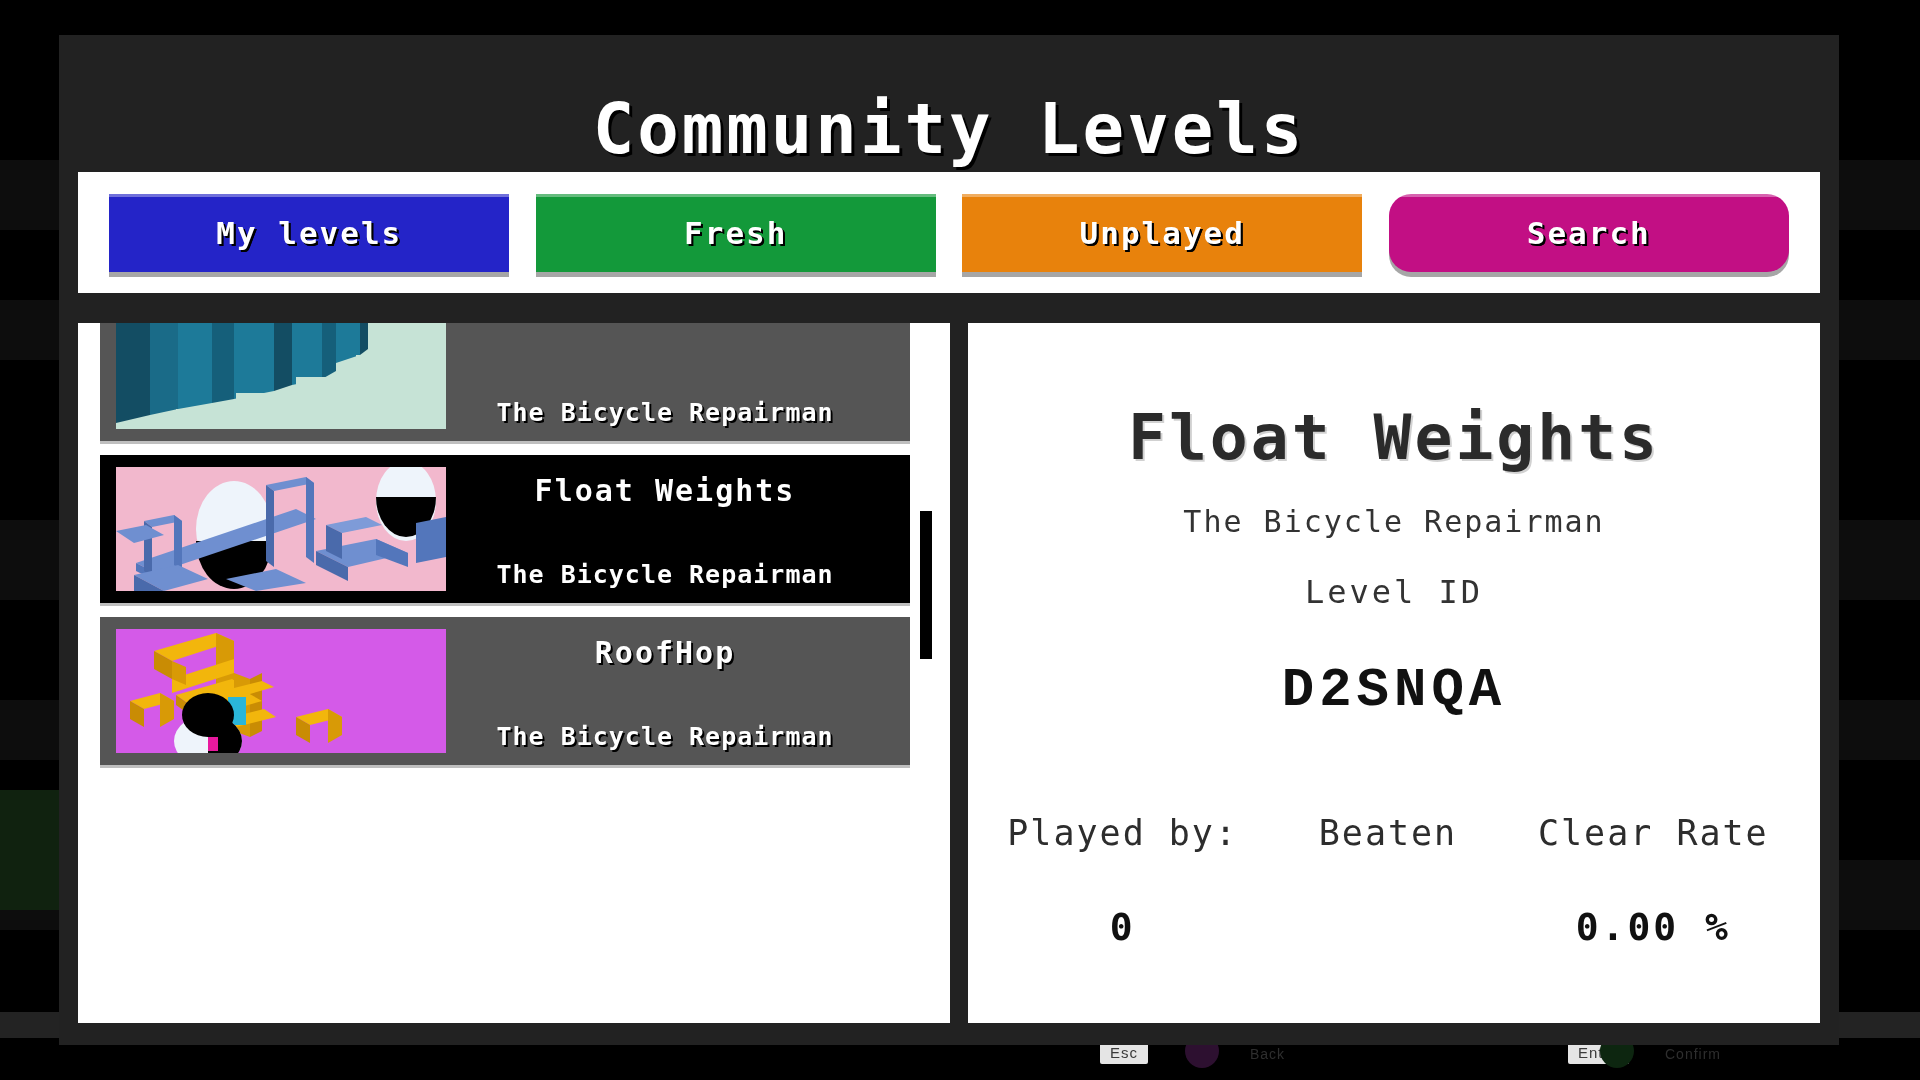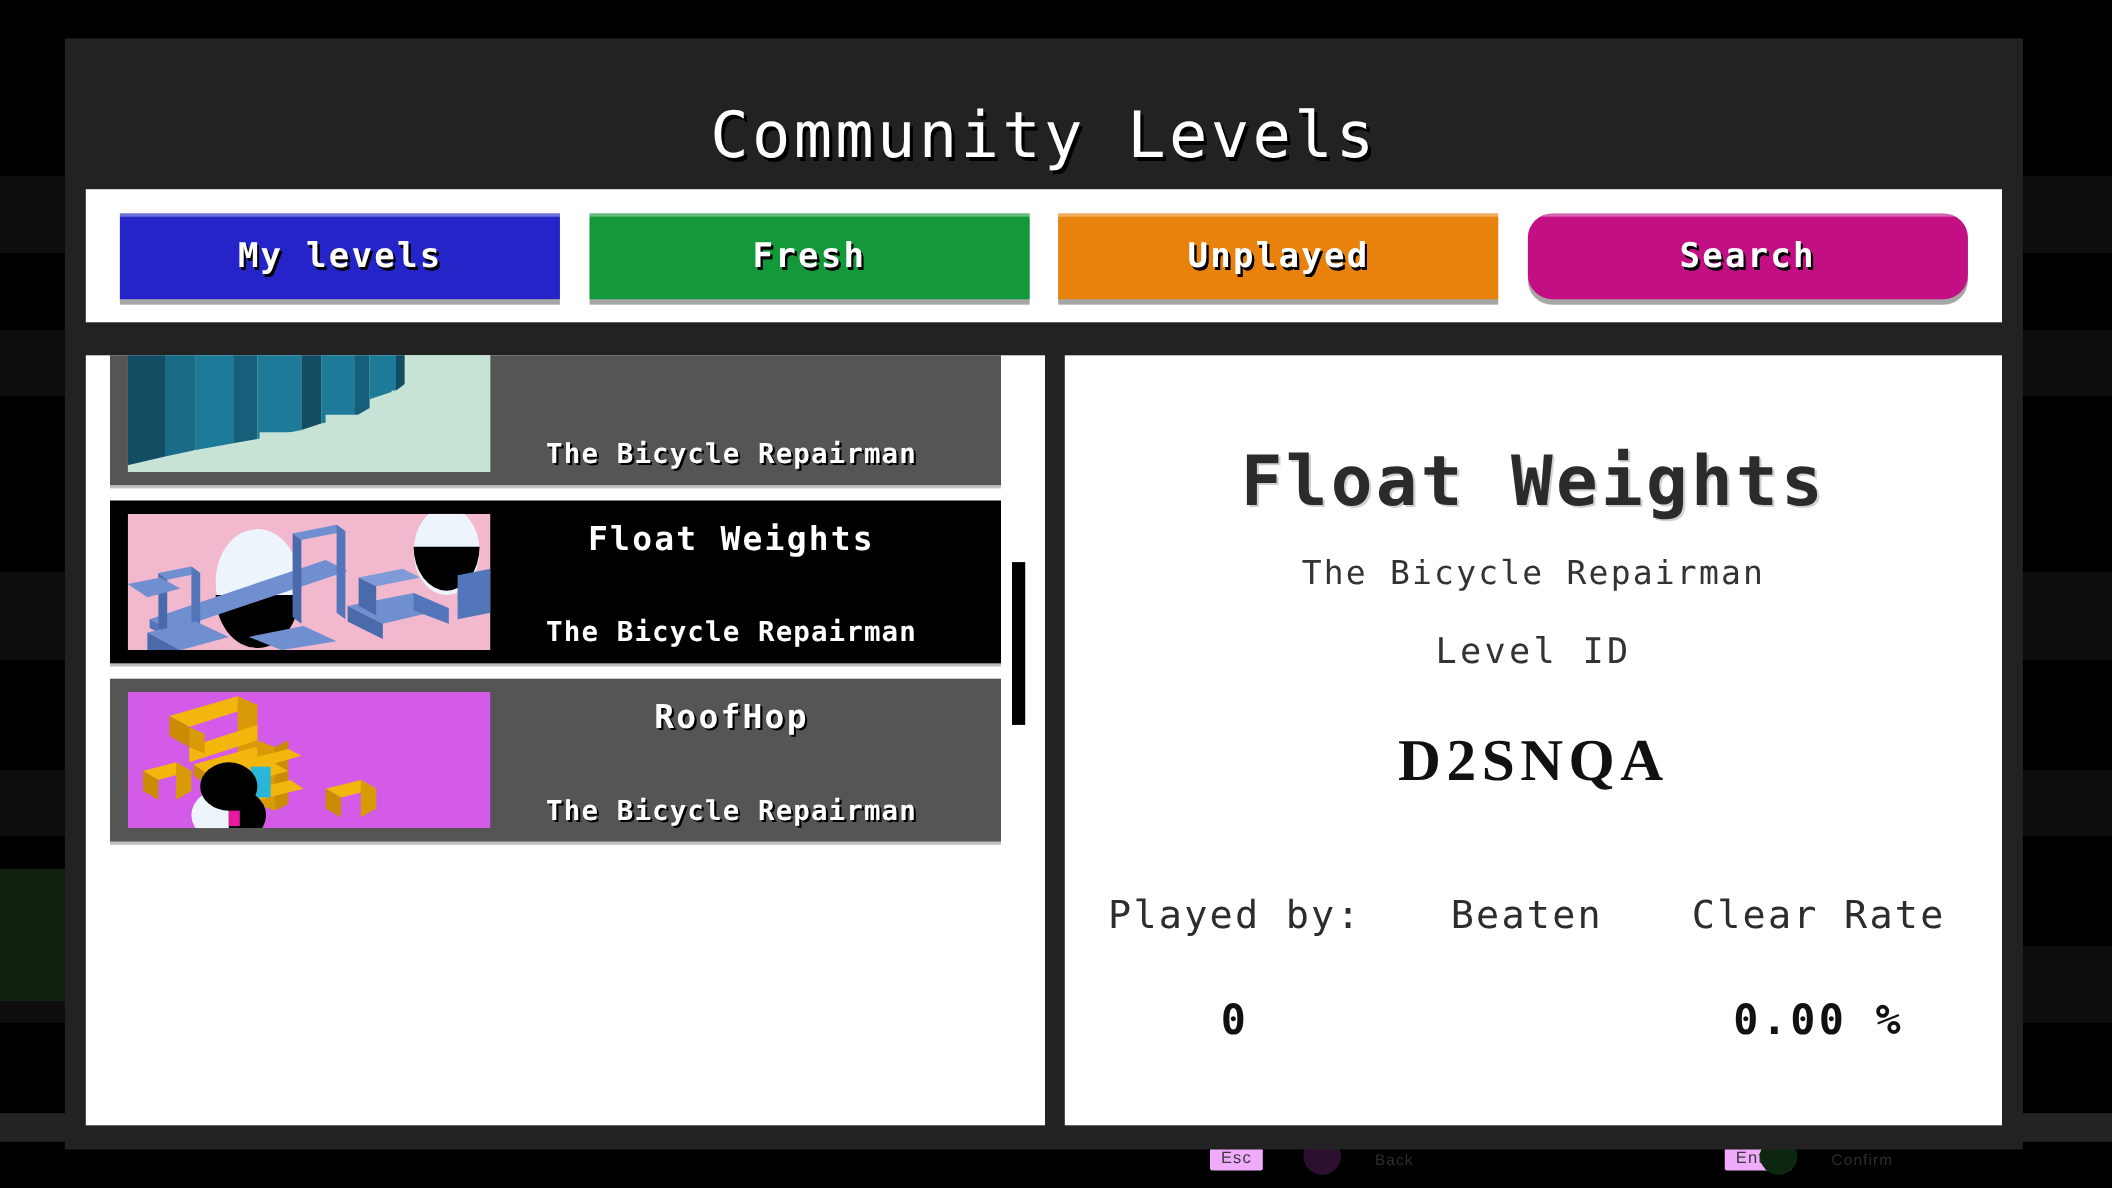--- a/index.html
+++ b/index.html
@@ -17,21 +17,21 @@
   .bg-strip {
     position:absolute; left:0; right:0;
     background:#0d0d0d;
   }
   #bg-bottom-bar {
     position:absolute; left:0; right:0; bottom:42px; height:26px;
     background:#232323;
   }
   .bg-key {
     position:absolute; bottom:16px;
-    background:#f0abfc; color:#3a3a3a;
+    background:#e5e5e5; color:#3a3a3a;
     font-size:15px; padding:3px 10px;
     border-radius:2px; letter-spacing:1px;
     font-family:"Liberation Sans", sans-serif;
   }
   .bg-dot {
     position:absolute; bottom:12px;
     width:34px; height:34px; border-radius:50%;
   }
   .bg-hint-text {
     position:absolute; bottom:18px;
@@ -53,22 +53,22 @@
     position:absolute; left:59px; top:35px;
     width:1780px; height:1010px;
     background:#222222;
     z-index:5;
   }
 
   #page-title {
     position:absolute; left:0; right:0; top:54px;
     text-align:center;
     color:#ffffff;
-    font-size:58px;
-    font-weight:normal;
+    font-size:69px;
+    font-weight:bold;
     letter-spacing:3px;
     text-shadow:3px 3px 0 #000;
     font-family:"DejaVu Sans Mono", monospace;
   }
 
   
   #tab-bar {
     position:absolute; left:19px; top:137px;
     width:1742px; height:121px;
     background:#ffffff;
@@ -185,21 +185,21 @@
     font-family:"DejaVu Sans Mono", monospace;
   }
   #detail-levelid-label {
     position:absolute; left:0; right:0; top:250px;
     font-size:32px; letter-spacing:3px; color:#333;
     font-family:"DejaVu Sans Mono", monospace;
   }
   #detail-levelid-value {
     position:absolute; left:0; right:0; top:337px;
     font-size:54px; font-weight:bold; letter-spacing:5px; color:#111;
-    font-family:Liberation Serif, serif;
+    font-family:Liberation Mono, monospace;
   }
 
   #stats-row {
     position:absolute; left:22px; right:34px; top:490px;
     display:flex;
   }
   .stat-col { flex:1 1 0; text-align:center; }
   .stat-label {
     font-size:35px; letter-spacing:2px; color:#2d2d2d;
     font-family:"DejaVu Sans Mono", monospace;

